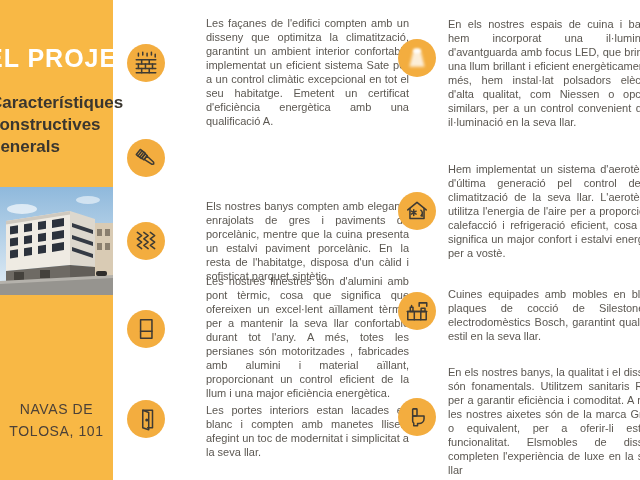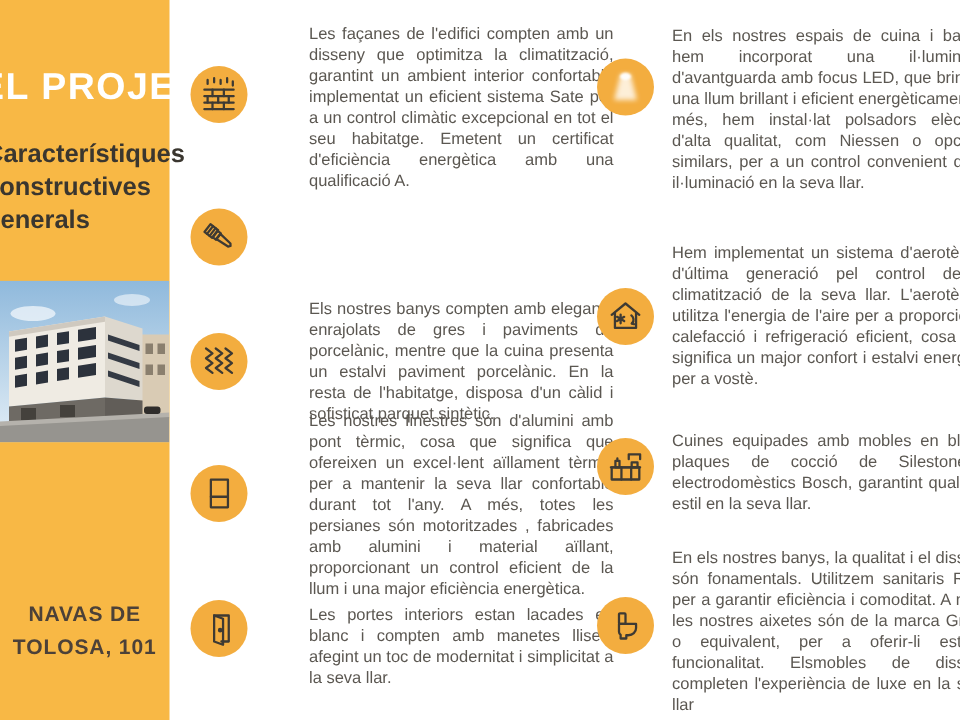--- a/index.html
+++ b/index.html
@@ -6,21 +6,21 @@
   .page{position:relative;width:640px;height:480px;overflow:hidden;background:#ffffff;
         font-family:"Liberation Sans",sans-serif;}
   
   .panel{position:absolute;left:0;top:0;width:113px;height:480px;background:#F8B845;}
   .page-title{position:absolute;left:-14px;top:44px;margin:0;white-space:nowrap;
       font-size:25px;font-weight:800;letter-spacing:1px;color:#ffffff;}
   .page-subtitle{position:absolute;left:-10px;top:92px;margin:0;white-space:pre-line;
       font-size:17px;font-weight:700;line-height:22px;color:#3A362F;}
   .photo{position:absolute;left:0;top:187px;width:113px;height:108px;overflow:hidden;}
   .address{position:absolute;left:0;top:398px;width:113px;text-align:center;
-      white-space:pre-line;font-size:14px;font-weight:700;line-height:22px;
+      white-space:pre-line;font-size:14px;font-weight:400;line-height:22px;
       letter-spacing:.6px;color:#4C4138;}
   
   .icon-circle{position:absolute;width:38px;height:38px;border-radius:50%;
       background:#F3AD3F;display:flex;align-items:center;justify-content:center;}
   .icon-circle svg{width:26px;height:26px;}
   .mid-ic{left:127px;}
   .right-ic{left:398px;}
   
   .para{position:absolute;margin:0;font-size:11px;line-height:14px;color:#5B5751;
       text-align:justify;}

